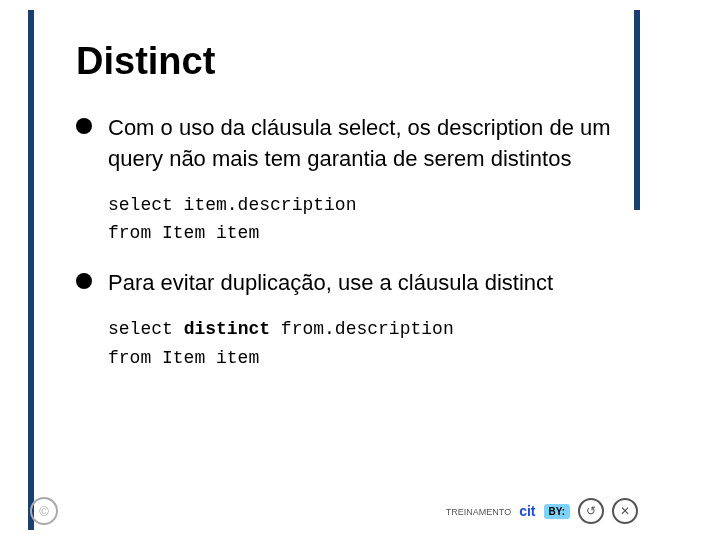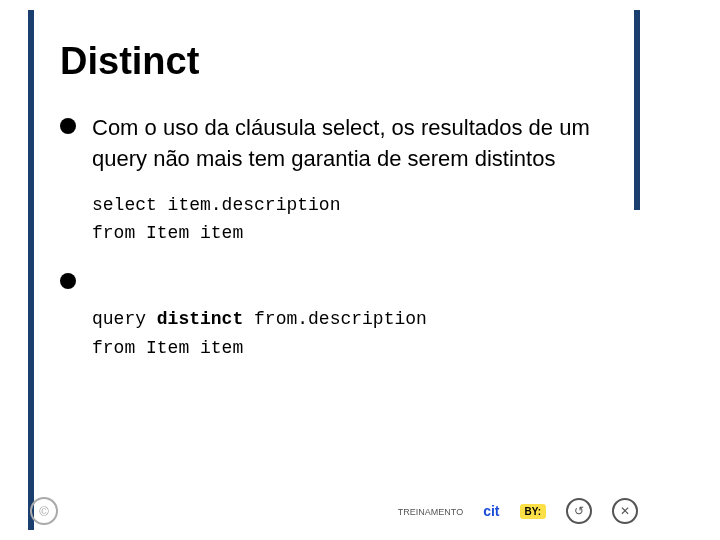--- a/index.html
+++ b/index.html
@@ -14,21 +14,21 @@
       background: #ffffff;
       font-family: Arial, sans-serif;
       overflow: hidden;
       position: relative;
     }
 
     .slide {
       width: 668px;
       height: 540px;
       background: #ffffff;
-      padding: 30px 50px 30px 40px;
+      padding: 30px 50px 30px 56px;
       position: relative;
     }
 
     
     .left-bar {
       position: absolute;
       left: 28px;
       top: 10px;
       width: 6px;
       height: 520px;
@@ -125,31 +125,31 @@
     .cc-text {
       font-size: 9px;
       color: #666;
       max-width: 80px;
       line-height: 1.2;
     }
 
     .footer-right {
       display: flex;
       align-items: center;
-      gap: 20px;
+      gap: 8px;
     }
 
     .footer-logo-text {
       font-size: 12px;
       color: #444;
       font-weight: bold;
     }
 
     .by-badge {
-      background: #fde047;
+      background: #7dd3fc;
       color: #000;
       font-size: 10px;
       font-weight: bold;
       padding: 2px 5px;
       border-radius: 3px;
     }
 
     .icon-circle {
       width: 26px;
       height: 26px;
@@ -170,36 +170,37 @@
   <div class="left-bar"></div>
 
   <div class="top-right-bar"></div>
 
   <div class="title">Distinct</div>
 
   <div class="content">
 
     <div class="bullet-item">
       <div class="bullet"></div>
-      <div class="bullet-text">Com o uso da cláusula select, os resultados de um query não mais tem garantia de serem distintos</div>
+      <div class="bullet-text">Com o uso da cláusula select, os description de um query não mais tem garantia de serem distintos</div>
     </div>
 
 
     <div class="code-block">
       <div>select item.description</div>
       <div>    from Item item</div>
     </div>
 
     <div class="bullet-item">
       <div class="bullet"></div>
+      <div class="bullet-text">Para evitar duplicação, use a cláusula distinct</div>
     </div>
 
     <div class="code-block">
       <div>
-        <span>query </span><span class="keyword-bold">distinct</span><span> from.description</span>
+        <span>select </span><span class="keyword-bold">distinct</span><span> from.description</span>
       </div>
       <div>    from Item item</div>
     </div>
 
   </div>
 
   <div class="footer">
     <div class="cc-logo">
       <div class="cc-circle">©</div>
     </div>

